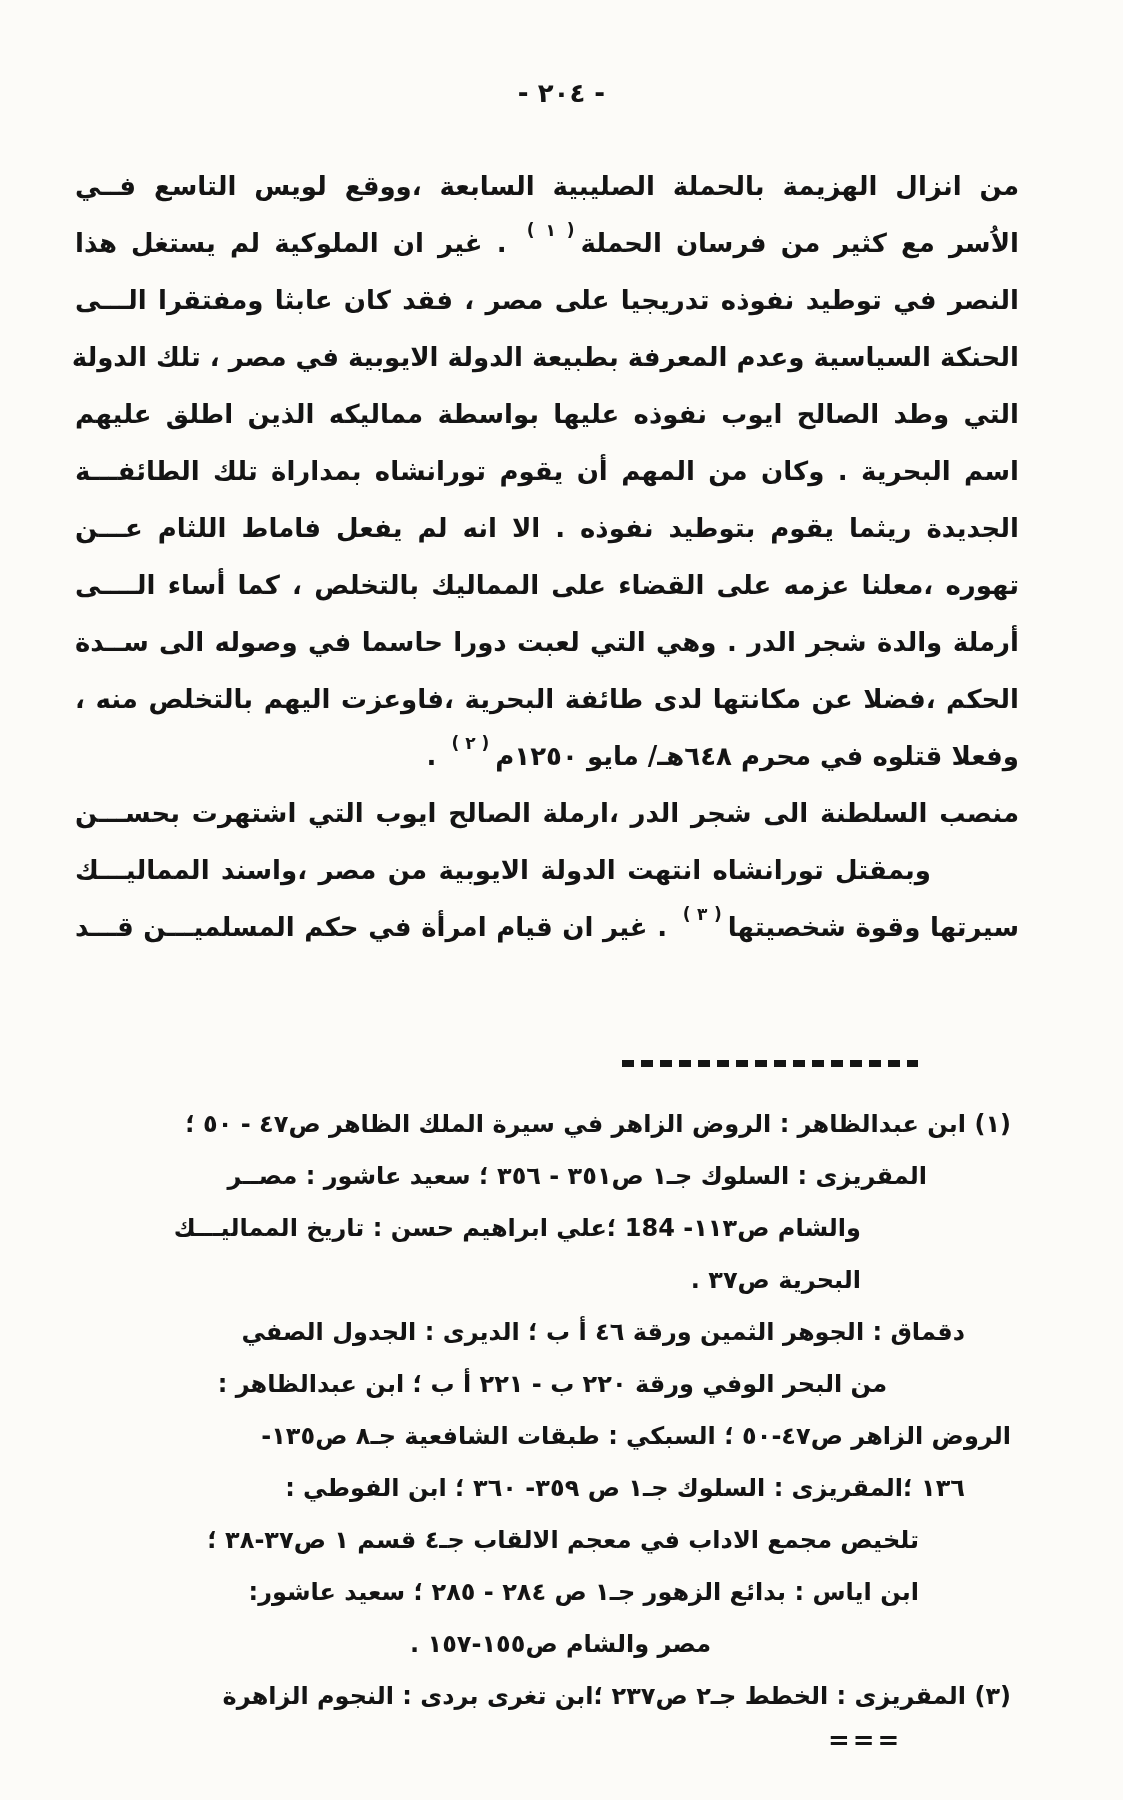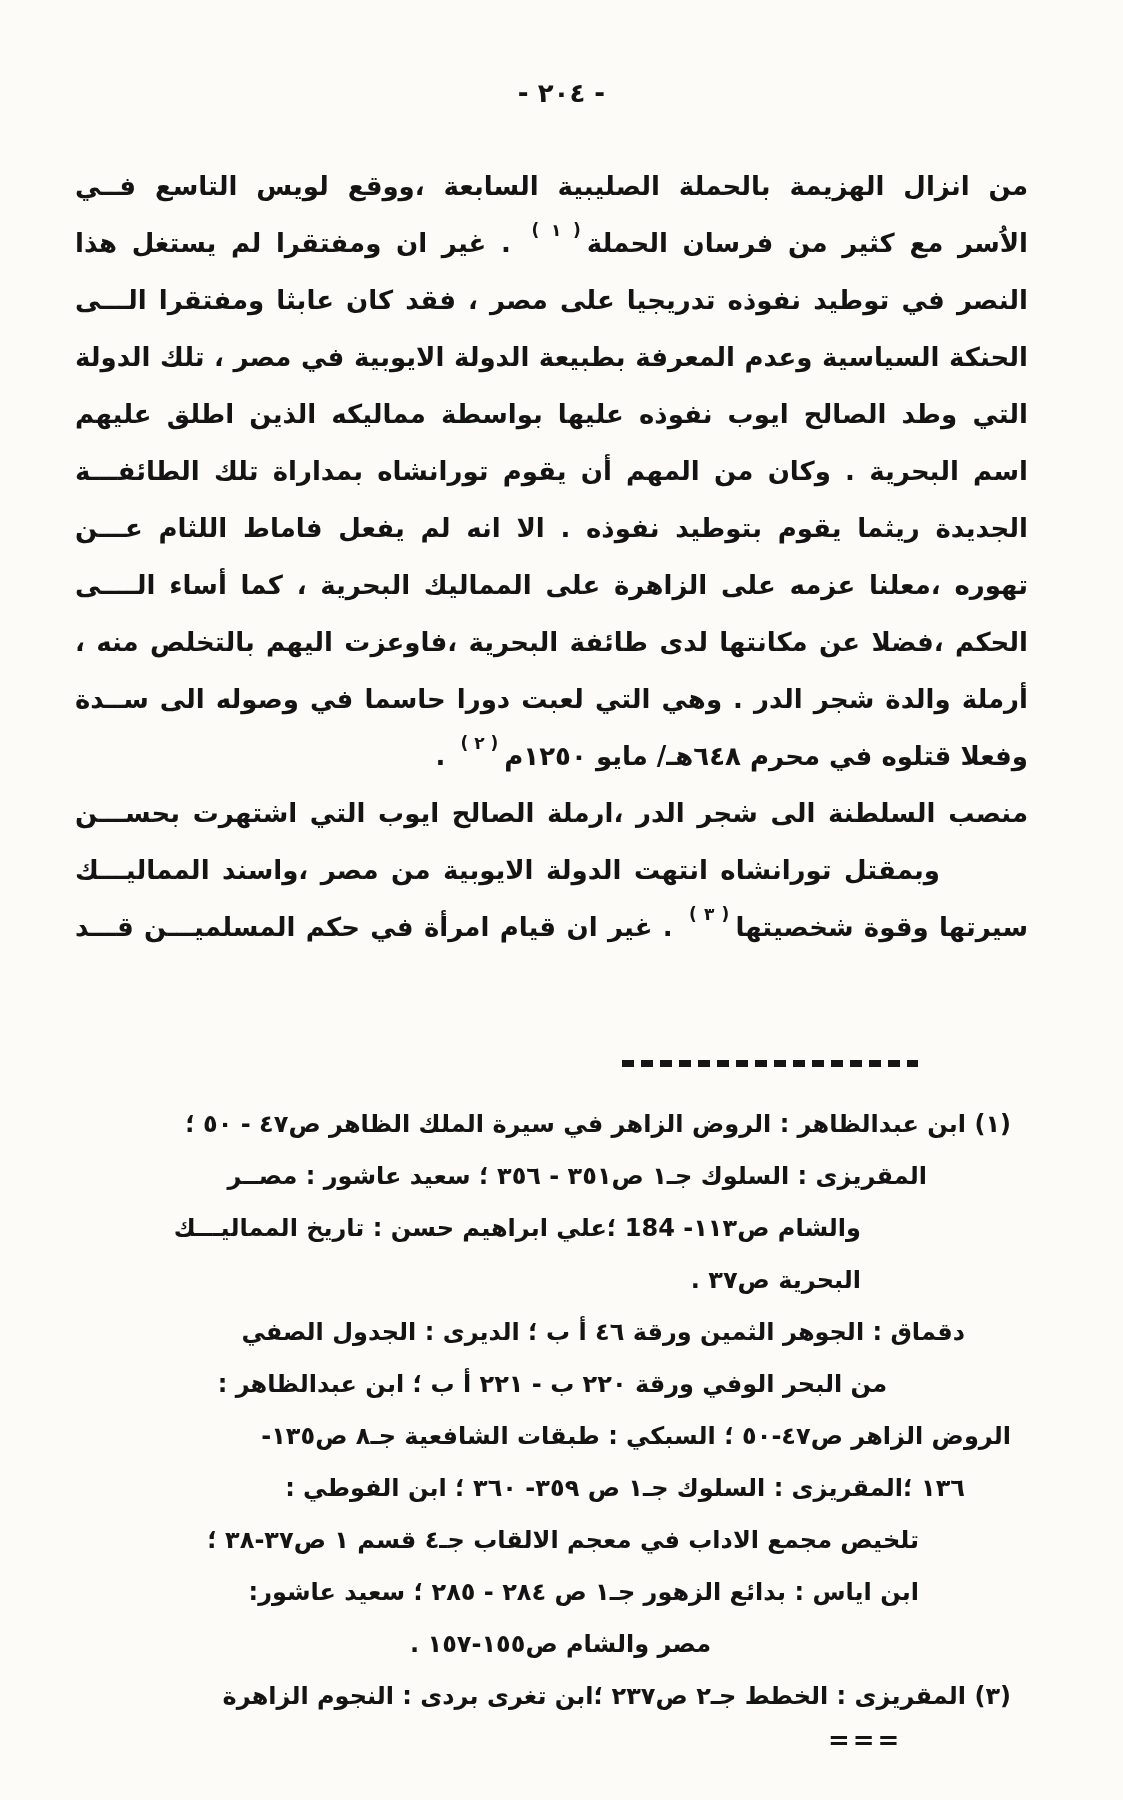--- a/index.html
+++ b/index.html
@@ -13,21 +13,21 @@
     font-weight:bold;
     overflow:hidden;
   }
   .pageno{
     position:absolute;top:78px;left:0;width:100%;
     text-align:center;
     font-size:26px;letter-spacing:6px;
     direction:rtl;
   }
   .main{
-    position:absolute;top:158px;right:95px;left:75px;
+    position:absolute;top:158px;right:104px;left:75px;
     direction:rtl;
   }
   .line{
     height:57px;line-height:57px;
     font-size:26px;
     white-space:nowrap;
     text-align:justify;
     text-align-last:justify;
     -moz-text-align-last:justify;
   }
@@ -72,29 +72,29 @@
 </style>
 </head>
 <body>
 
 <div class="page">
 
   <div class="pageno">- ٢٠٤ -</div>
 
   <div class="main">
     <div class="line">من انزال الهزيمة بالحملة الصليبية السابعة ،ووقع لويس التاسع فــي</div>
-    <div class="line"><span>الاُسر مع كثير من فرسان الحملة</span><sup class="fnref">( ١ )</sup><span> . غير ان ومفتقرا لم يستغل هذا</span></div>
+    <div class="line"><span>الاُسر مع كثير من فرسان الحملة</span><sup class="fnref">( ١ )</sup><span> . غير ان الملوكية لم يستغل هذا</span></div>
     <div class="line">النصر في توطيد نفوذه تدريجيا على مصر ، فقد كان عابثا ومفتقرا الـــى</div>
     <div class="line">الحنكة السياسية وعدم المعرفة بطبيعة الدولة الايوبية في مصر ، تلك الدولة</div>
     <div class="line">التي وطد الصالح ايوب نفوذه عليها بواسطة مماليكه الذين اطلق عليهم</div>
     <div class="line">اسم البحرية . وكان من المهم أن يقوم تورانشاه بمداراة تلك الطائفـــة</div>
     <div class="line">الجديدة ريثما يقوم بتوطيد نفوذه . الا انه لم يفعل فاماط اللثام عـــن</div>
-    <div class="line">تهوره ،معلنا عزمه على الزاهرة على المماليك البحرية ، كما أساء الــــى</div>
+    <div class="line">تهوره ،معلنا عزمه على القضاء على المماليك بالتخلص ، كما أساء الــــى</div>
+    <div class="line">أرملة والدة شجر الدر . وهي التي لعبت دورا حاسما في وصوله الى ســدة</div>
     <div class="line">الحكم ،فضلا عن مكانتها لدى طائفة البحرية ،فاوعزت اليهم بالتخلص منه ،</div>
-    <div class="line">أرملة والدة شجر الدر . وهي التي لعبت دورا حاسما في وصوله الى ســدة</div>
     <div class="line endshort"><span>وفعلا قتلوه في محرم ٦٤٨هـ/ مايو ١٢٥٠م</span><sup class="fnref">( ٢ )</sup><span> .</span></div>
     <div class="line">منصب السلطنة الى شجر الدر ،ارملة الصالح ايوب التي اشتهرت بحســـن</div>
     <div class="line para-indent">وبمقتل تورانشاه انتهت الدولة الايوبية من مصر ،واسند المماليـــك</div>
     <div class="line"><span>سيرتها وقوة شخصيتها</span><sup class="fnref">( ٣ )</sup><span> . غير ان قيام امرأة في حكم المسلميـــن قـــد</span></div>
   </div>
 
   <div class="separator"></div>
 
   <div class="footnotes">
     <div class="fnline">(١) ابن عبدالظاهر : الروض الزاهر في سيرة الملك الظاهر ص٤٧ - ٥٠ ؛</div>

